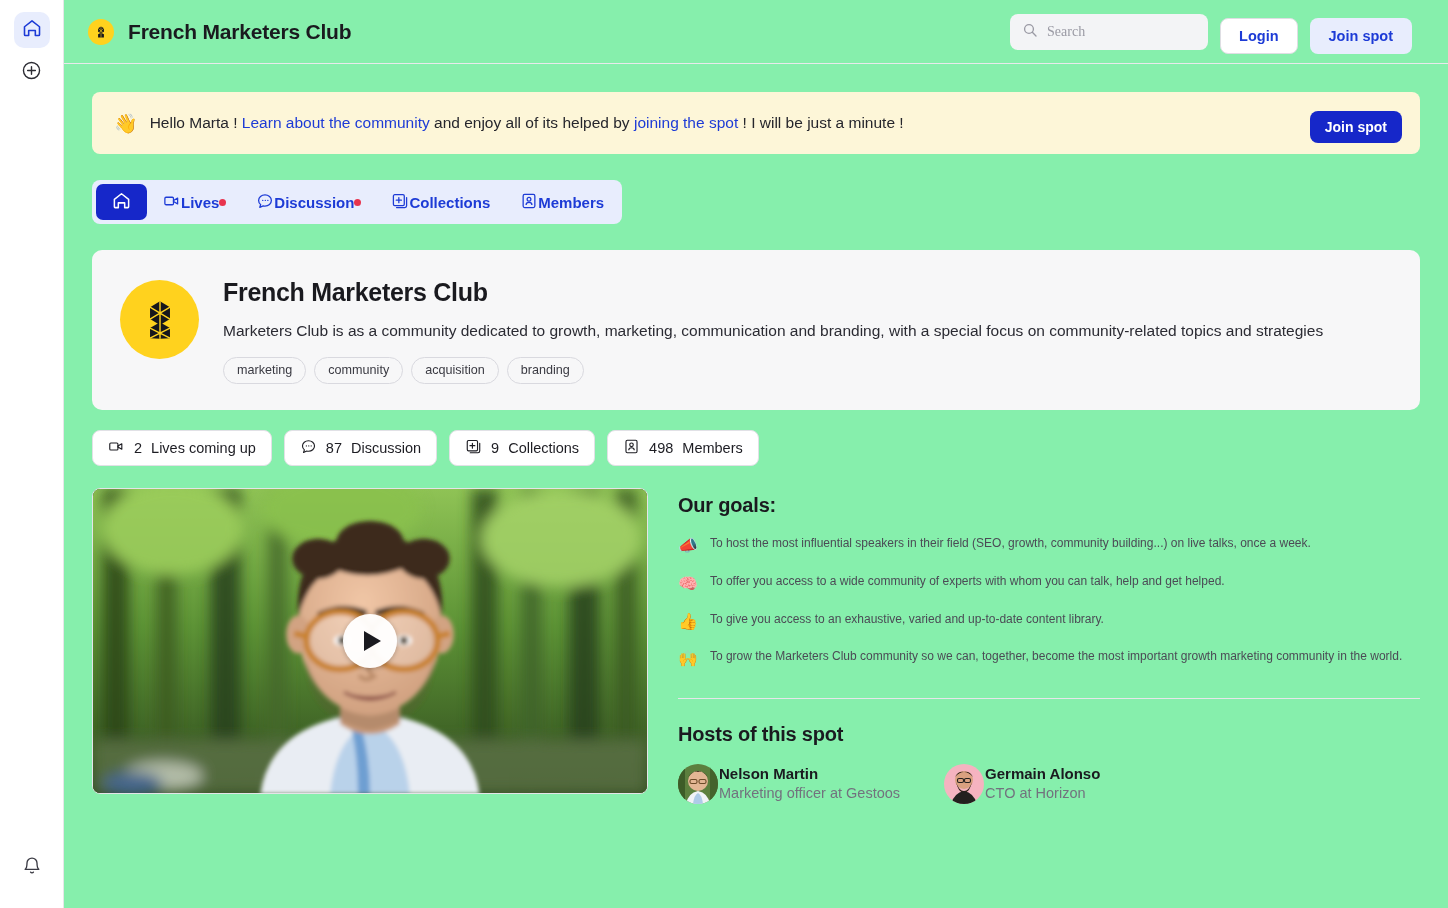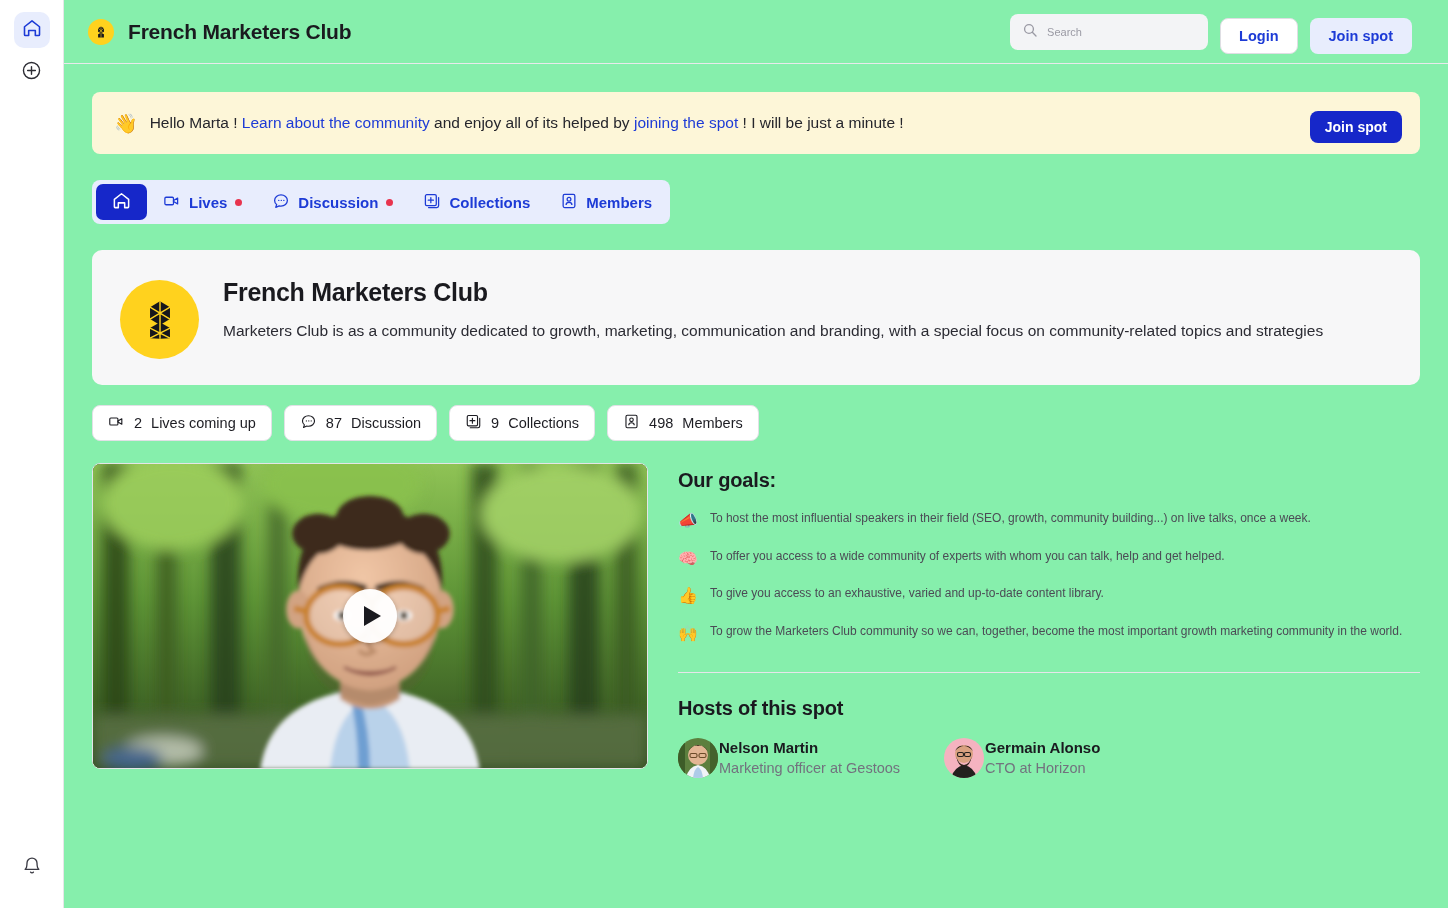--- a/index.html
+++ b/index.html
@@ -95,22 +95,22 @@
     display: flex;
     align-items: center;
     padding: 0 12px;
     gap: 9px;
     border: none;
   }
   .searchbox input {
     border: none;
     background: transparent;
     outline: none;
-    font-family: Liberation Sans, sans-serif;
-    font-size: 11px;
+    font-family: Liberation Serif, serif;
+    font-size: 14px;
     color: #3a3a43;
     width: 100%;
   }
   .searchbox input::placeholder { color: #9a9aa4; }
 
   .btn {
     height: 36px;
     border-radius: 8px;
     font-size: 14.5px;
     font-weight: bold;
@@ -177,21 +177,20 @@
     background: #e8edfd;
     border-radius: 8px;
     padding: 4px;
     gap: 2px;
   }
   .tab {
     height: 36px;
     border-radius: 7px;
     display: flex;
     align-items: center;
-    gap: 8px;
     padding: 0 14px;
     font-size: 15px;
     font-weight: bold;
     color: #1d3bd6;
     cursor: pointer;
   }
   .tab.active {
     background: #1627c9;
     color: #ffffff;
     padding: 0 16px;
@@ -508,20 +507,26 @@
               <path d="M12 13.2 17.2 16.2v5.3L12 21.8 6.8 21.5v-5.3z"></path>
             </g>
             <g stroke="#ffd21e" stroke-width="0.75" fill="none">
               <path d="M12 2.2v19.6M6.8 5.3l10.4 6.2M17.2 5.3 6.8 11.5M6.8 16.2l10.4 5.3M17.2 16.2 6.8 21.5"></path>
             </g>
           </svg>
         </div>
         <div class="spot-meta">
           <h1 class="spot-name">French Marketers Club</h1>
           <p class="spot-desc">Marketers Club is as a community dedicated to growth, marketing, communication and branding, with a special focus on community-related topics and strategies</p>
+          <div class="tags">
+            <span class="tag">marketing</span>
+            <span class="tag">community</span>
+            <span class="tag">acquisition</span>
+            <span class="tag">branding</span>
+          </div>
         </div>
       </section>
 
       
       <div class="stats">
         <div class="stat">
           <span>
             <svg width="17" height="17" viewBox="0 0 24 24" fill="none" stroke="#1d1d23" stroke-width="1.6" stroke-linejoin="round">
               <rect x="2.5" y="7" width="11.5" height="10" rx="1.6"></rect>
               <path d="M14 11.3l5.5-3.2v7.8L14 12.7z"></path>

